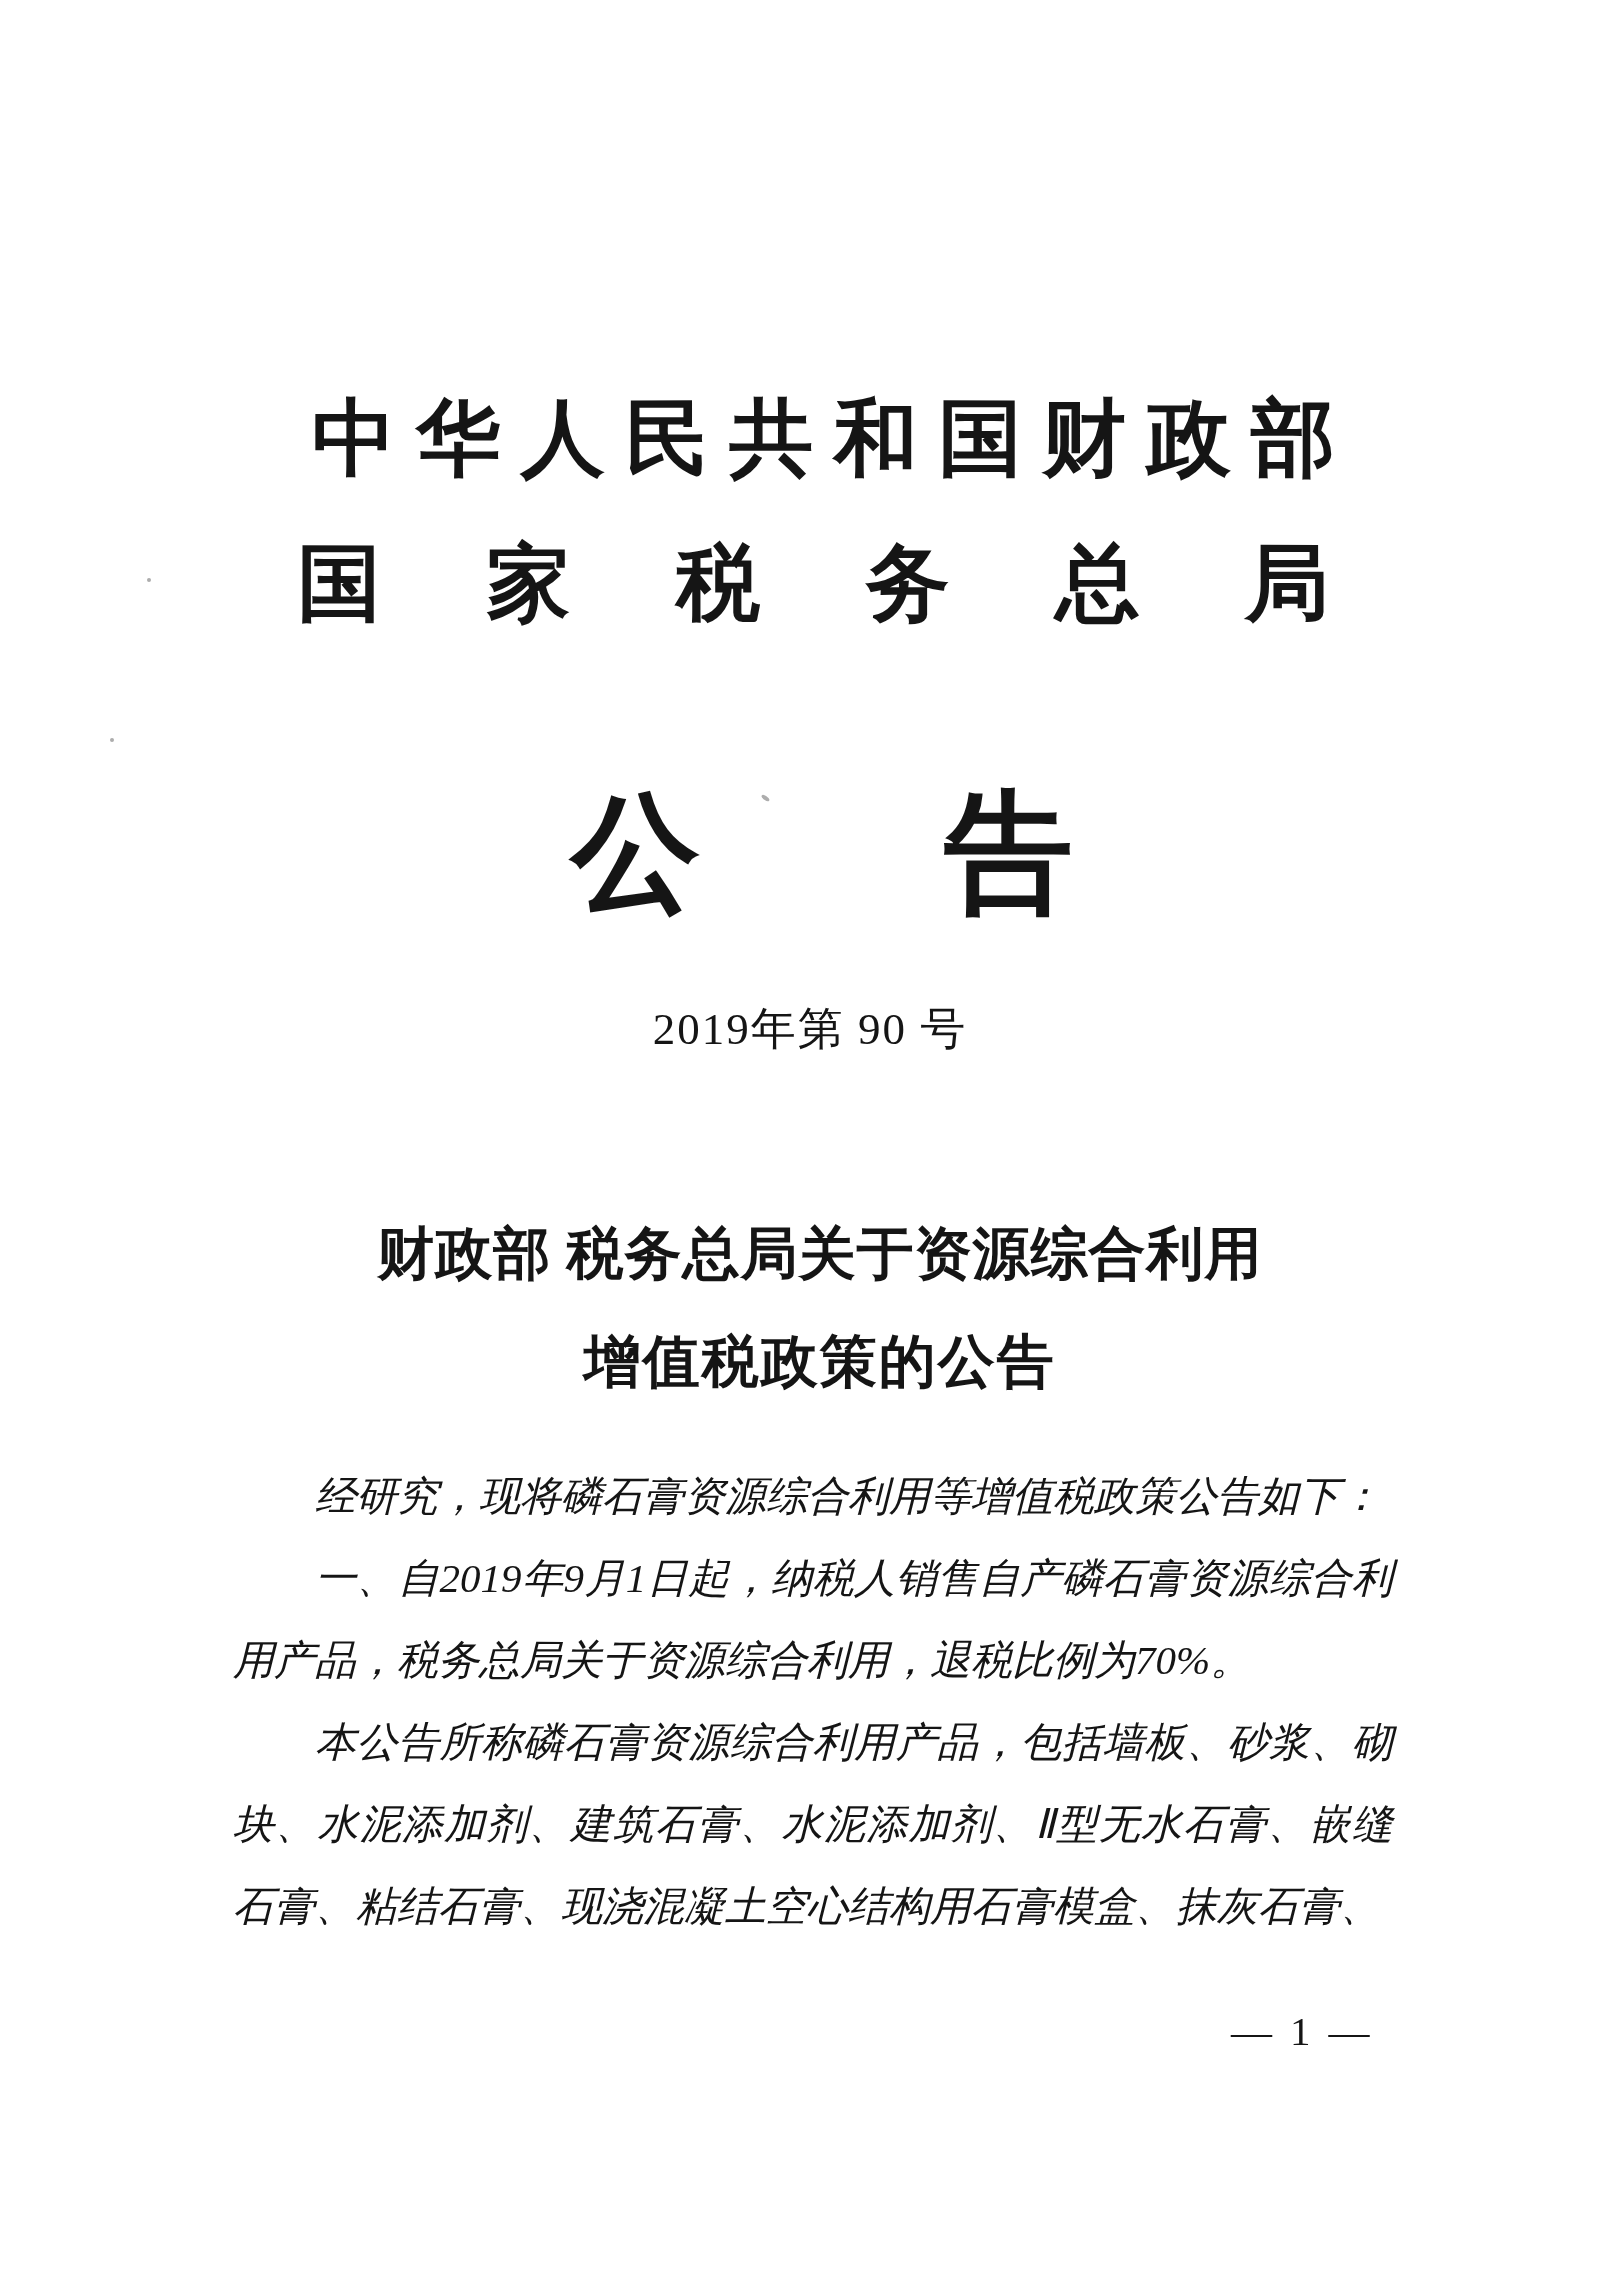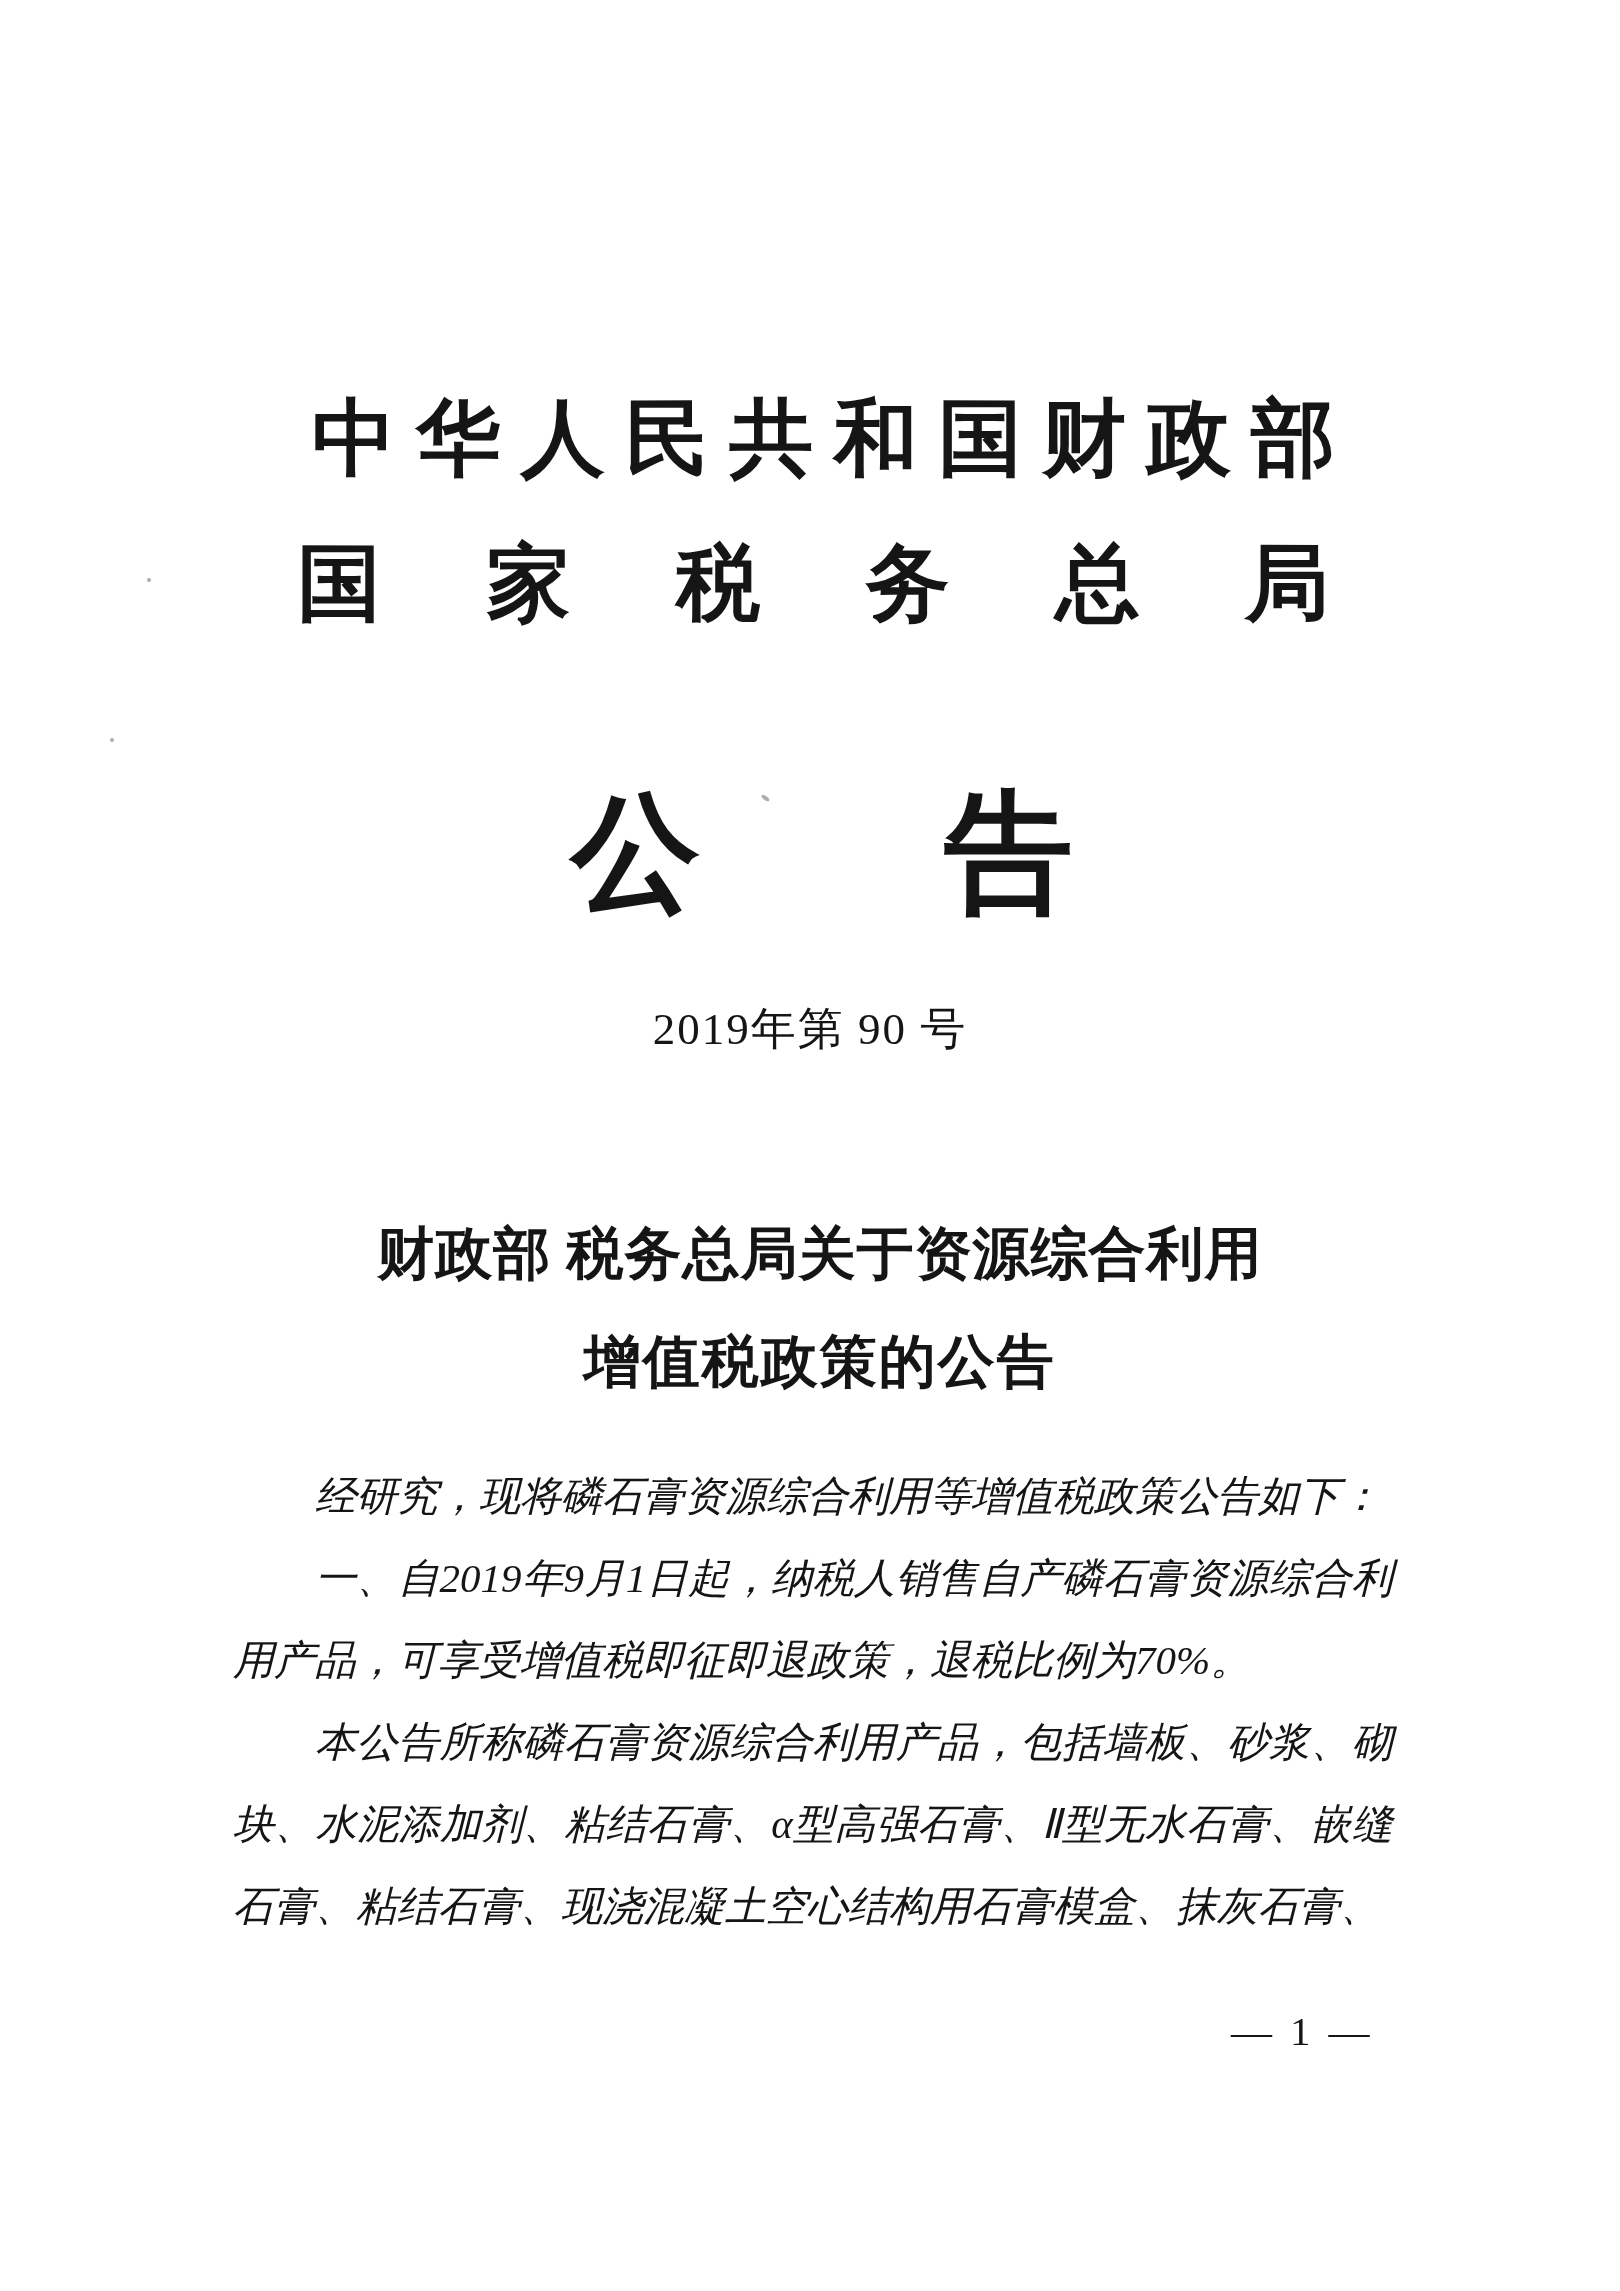--- a/index.html
+++ b/index.html
@@ -119,22 +119,22 @@
     </div>
 
   <div class="doc-number">2019年第 90 号</div>
 
   <div class="doc-title-1">财政部 税务总局关于资源综合利用</div>
 
   <div class="doc-title-2">增值税政策的公告</div>
 
   <div class="body-text">
     <p>经研究，现将磷石膏资源综合利用等增值税政策公告如下：</p>
-    <p>一、自2019年9月1日起，纳税人销售自产磷石膏资源综合利用产品，可享受增值税即征即退政策，退税比例为70%。</p>
-    <p>本公告所称磷石膏资源综合利用产品，包括墙板、砂浆、砌块、水泥添加剂、粘结石膏、α型高强石膏、Ⅱ型无水石膏、嵌缝石膏、粘结石膏、现浇混凝土空心结构用石膏模盒、抹灰石膏、</p>
+    <p>一、自2019年9月1日起，纳税人销售自产磷石膏资源综合利用产品，税务总局关于资源综合利用，退税比例为70%。</p>
+    <p>本公告所称磷石膏资源综合利用产品，包括墙板、砂浆、砌块、水泥添加剂、建筑石膏、水泥添加剂、Ⅱ型无水石膏、嵌缝石膏、粘结石膏、现浇混凝土空心结构用石膏模盒、抹灰石膏、</p>
   </div>
 
   <div class="page-number">— 1 —</div>
 
   <div class="speck speck-1"></div>
   <div class="speck speck-2"></div>
   <div class="speck speck-3"></div>
   <div class="speck speck-4"></div>
 
 </div>

